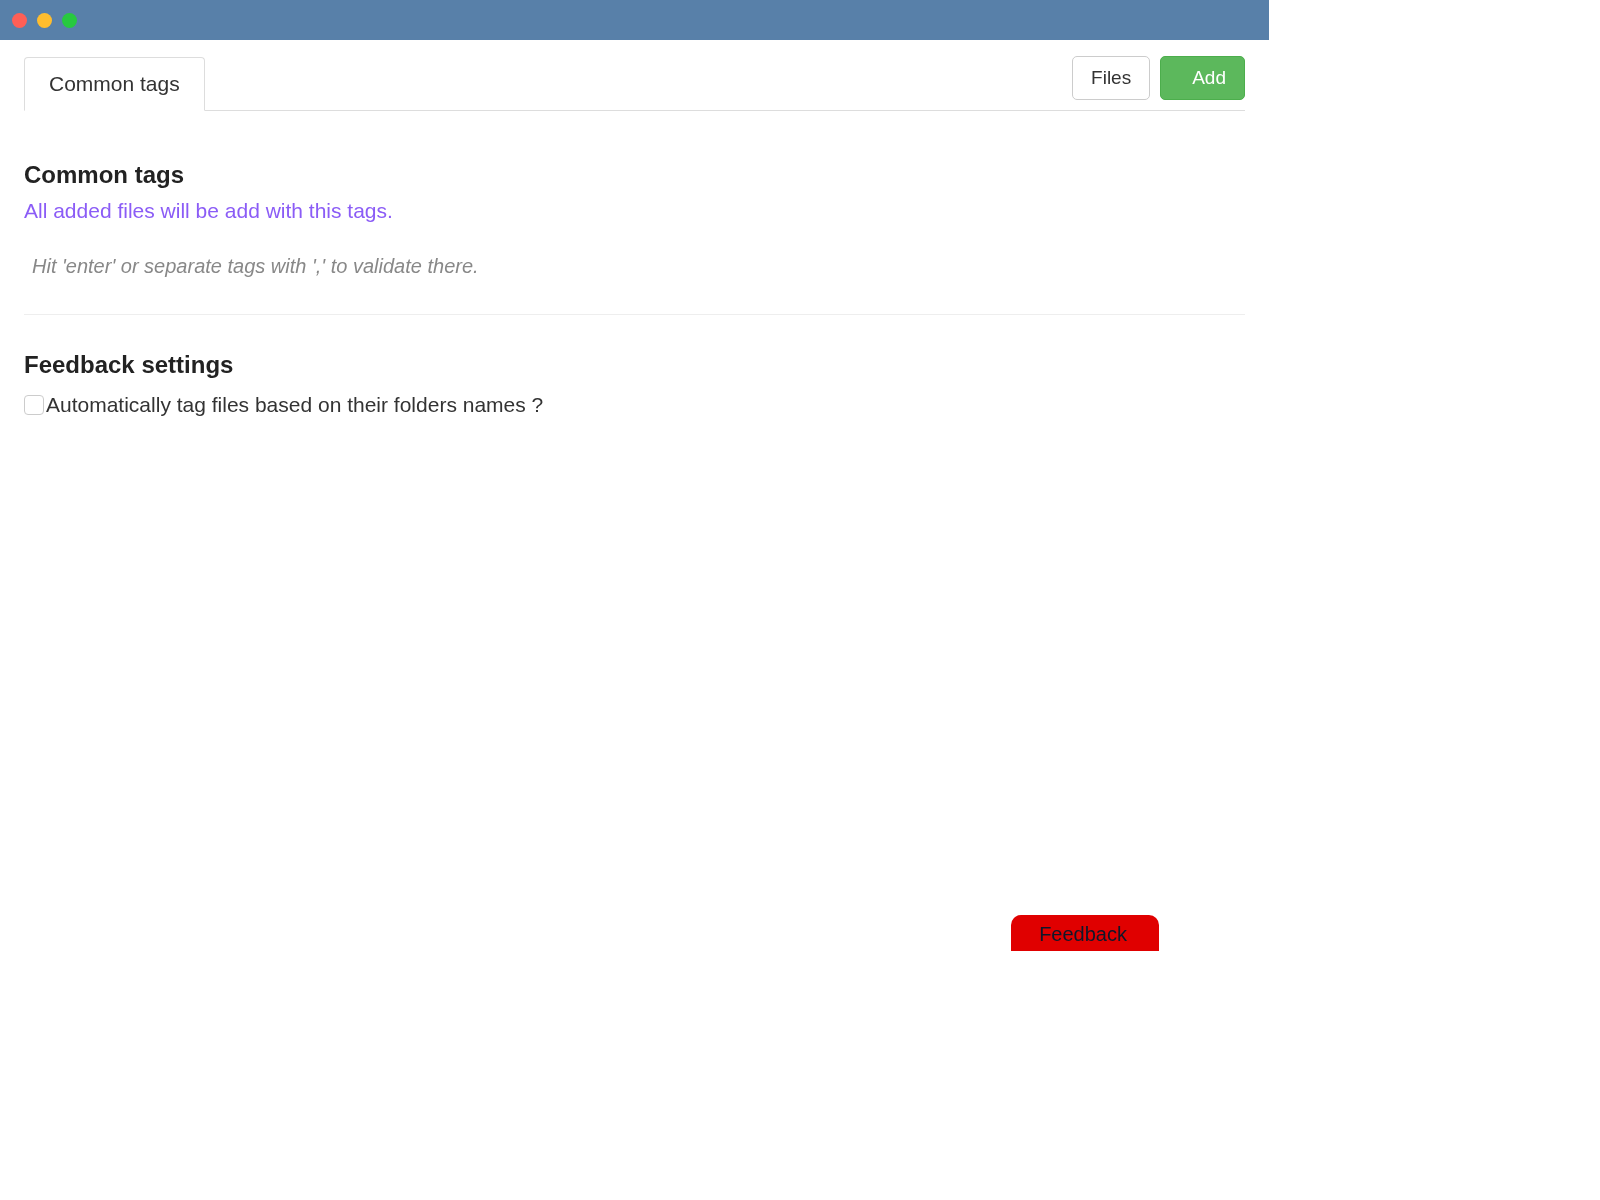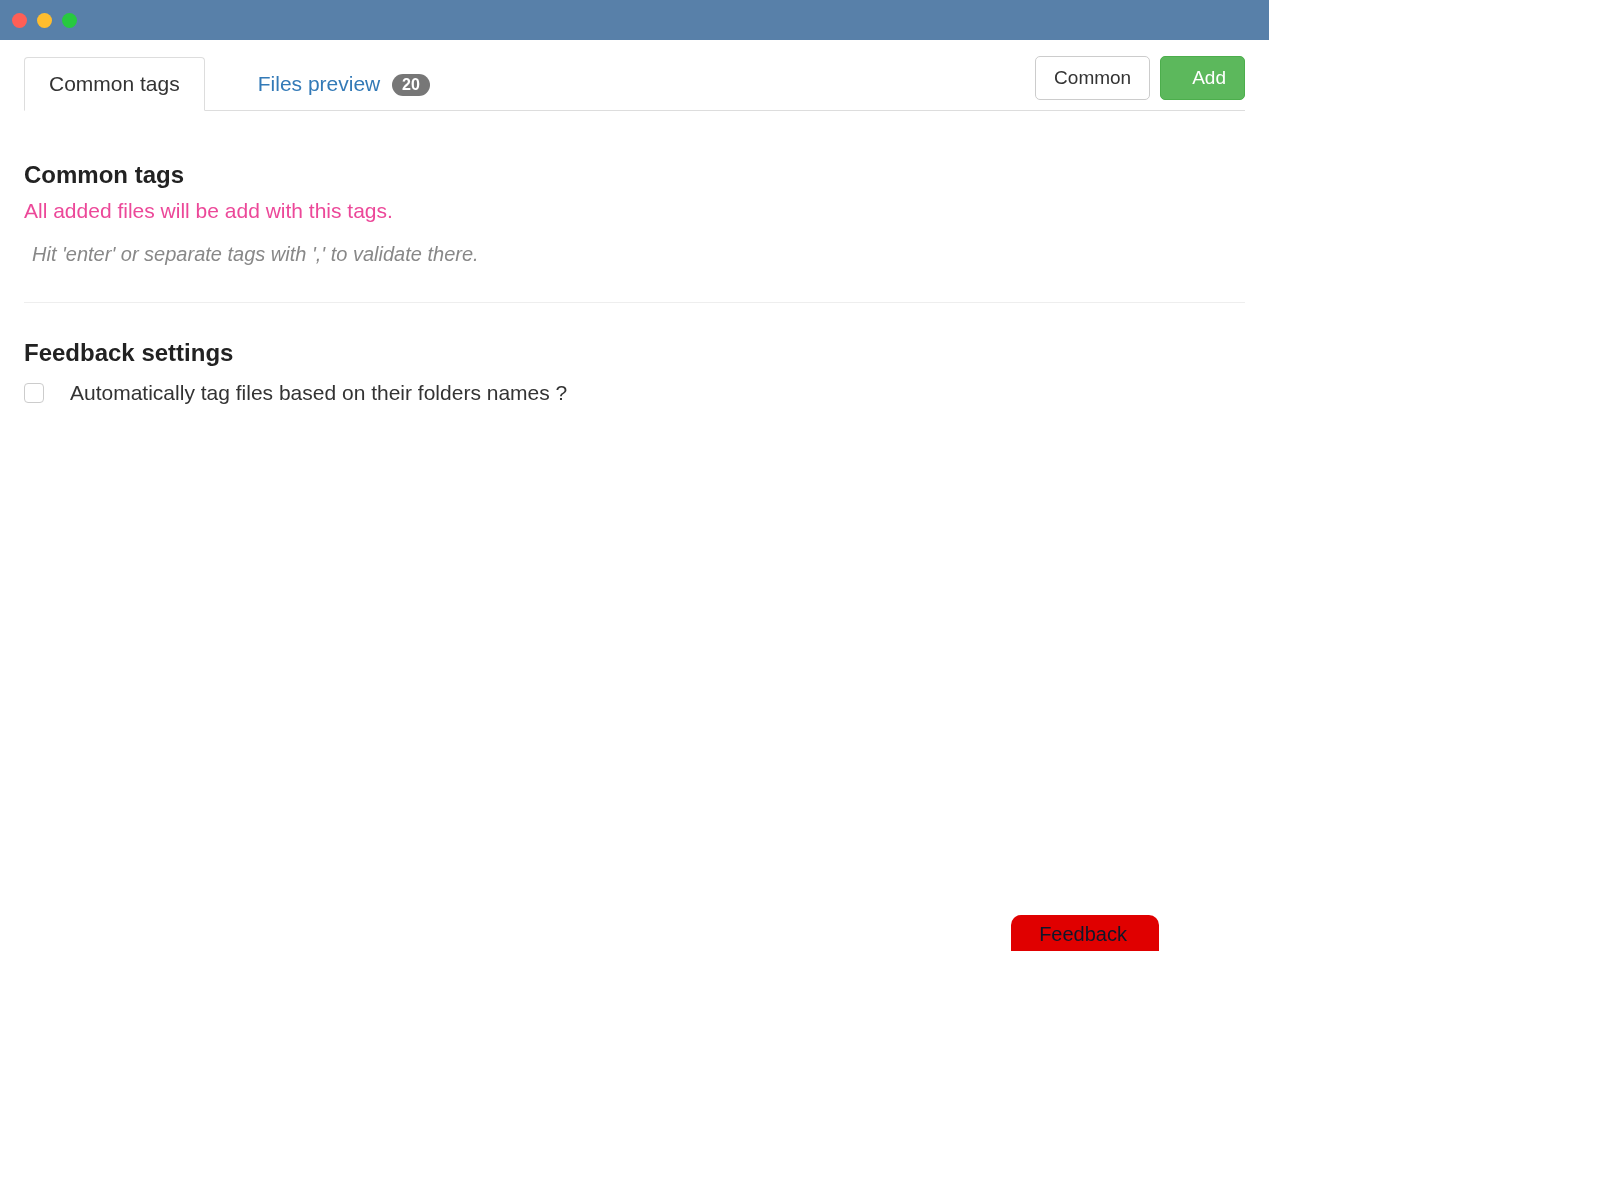--- a/index.html
+++ b/index.html
@@ -95,22 +95,22 @@
       padding-left: 31px;
     }
     h2.section-title {
       font-size: 24px;
       font-weight: 600;
       color: #222;
       margin-bottom: 10px;
     }
     p.section-desc {
       font-size: 21px;
-      color: #ec4899;
-      margin-bottom: 20px;
+      color: #8b5cf6;
+      margin-bottom: 32px;
     }
     .tags-input {
       width: 100%;
       font-size: 21px;
       padding: 12px 14px;
       border: 1px solid #ccc;
       border-radius: 5px;
       color: #333;
     }
     .tags-input::placeholder {
@@ -124,21 +124,21 @@
       padding-left: 8px;
     }
     hr.divider {
       border: none;
       border-top: 1px solid #eee;
       margin: 36px 0;
     }
     .checkbox-row {
       display: flex;
       align-items: center;
-      gap: 26px;
+      gap: 2px;
       margin-top: 14px;
     }
     .checkbox {
       width: 20px;
       height: 20px;
       border: 1.5px solid #ccc;
       border-radius: 4px;
       background: #fff;
       cursor: pointer;
       flex-shrink: 0;
@@ -168,27 +168,23 @@
   <div class="traffic-light yellow"></div>
   <div class="traffic-light green"></div>
 </div>
 
 <div class="content">
   <div class="tabs-row">
     <div class="tabs">
       <div class="tab active">
         <span>Common tags</span>
       </div>
-      <div class="tab">
-        <span>Files preview</span>
-        <span class="badge">20</span>
-      </div>
     </div>
     <div class="action-buttons">
-      <button class="btn">Common</button>
+      <button class="btn">Files</button>
       <button class="btn primary">Add</button>
     </div>
   </div>
 
   <h2 class="section-title">Common tags</h2>
   <p class="section-desc">All added files will be add with this tags.</p>
   <div class="hint">Hit 'enter' or separate tags with ',' to validate there.</div>
 
   <hr class="divider">
 

